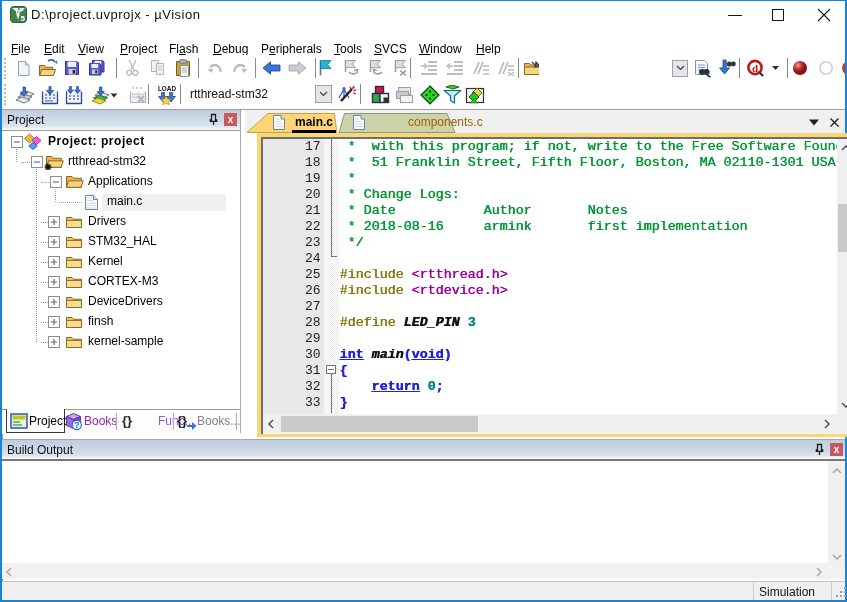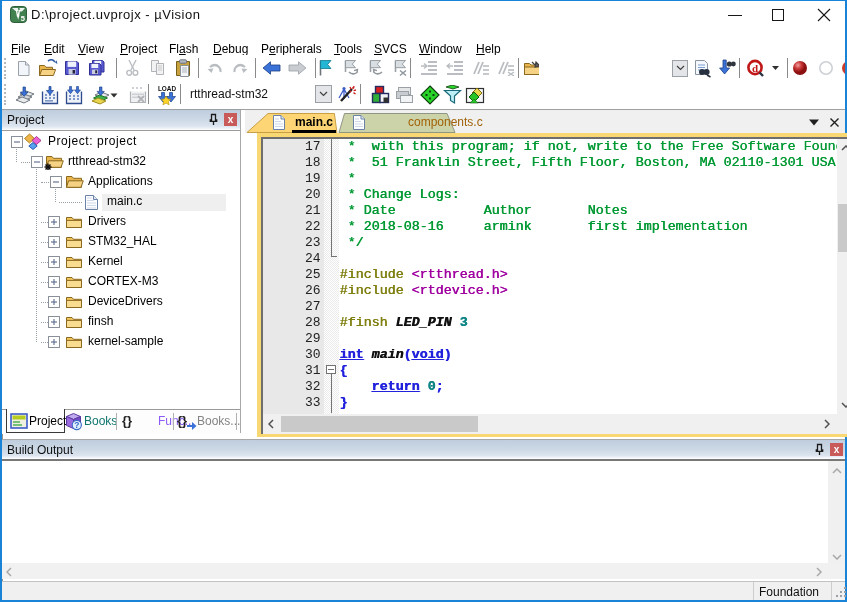--- a/index.html
+++ b/index.html
@@ -438,21 +438,21 @@
 
     <svg class="a" style="left:9px;top:5px;" width="12" height="12" viewBox="0 0 12 12">
       <rect x="0.5" y="0.5" width="11" height="11" fill="#fff" stroke="#8a9098"></rect>
       <line x1="3" y1="6" x2="9" y2="6" stroke="#5a6a8c" stroke-width="1.1"></line>
     </svg>
     <svg class="a" style="left:22px;top:2px;" width="19" height="18" viewBox="0 0 19 18">
       <path d="M5.5 1 L10.5 5.5 L5.5 10 L0.5 5.5 Z" fill="#eeb54a" stroke="#a87c18" stroke-width="0.9"></path>
       <path d="M12.5 3.5 L17 7.5 L12.5 11.5 L8 7.5 Z" fill="#ec62d4" stroke="#a02888" stroke-width="0.9"></path>
       <path d="M9 9.5 L13.2 13 L9 16.5 L4.8 13 Z" fill="#58a0f0" stroke="#2050a8" stroke-width="0.9"></path>
     </svg>
-    <div class="a" style="left:46px;top:3px;letter-spacing:0.55px;">Project: project</div>
+    <div class="a" style="left:46px;top:3px;letter-spacing:0.55px;font-weight:bold;">Project: project</div>
 
     <svg class="a" style="left:29px;top:25px;" width="12" height="12" viewBox="0 0 12 12">
       <rect x="0.5" y="0.5" width="11" height="11" fill="#fff" stroke="#8a9098"></rect>
       <line x1="3" y1="6" x2="9" y2="6" stroke="#5a6a8c" stroke-width="1.1"></line>
     </svg>
     <svg class="a" style="left:42px;top:23px;" width="20" height="16" viewBox="0 0 20 16">
       <path d="M2.5 2.5 h5.5 l1.5 1.8 h8 v9 h-15 Z" fill="#e8b64c" stroke="#8a6820"></path>
       <path d="M4.5 6.8 h14.8 l-2.3 6.5 h-14.5 Z" fill="#f6d384" stroke="#8a6820"></path>
       <g stroke="#101010" stroke-width="1.5">
           <line x1="1.5" y1="10.5" x2="6.5" y2="15.5"></line>
@@ -565,21 +565,21 @@
         </g>
     </svg>
     <div class="a" style="left:27px;top:4px;color:#000;">Project</div>
     <svg class="a" style="left:62px;top:2px;" width="20" height="19" viewBox="0 0 20 19">
       <path d="M2.5 4.5 L9.5 1.5 L16.5 4.5 L9.5 7.5 Z" fill="#c0aaee" stroke="#5a3aa0"></path>
       <path d="M2.5 4.5 L9.5 7.5 V16.5 L2.5 13.5 Z" fill="#9a6ade" stroke="#5a3aa0"></path>
       <path d="M16.5 4.5 L9.5 7.5 V16.5 L16.5 13.5 Z" fill="#7648c8" stroke="#5a3aa0"></path>
       <circle cx="12.8" cy="13" r="4.6" fill="#ddeefc" stroke="#3a6ac8" stroke-width="1.1"></circle>
       <text x="12.8" y="16.4" font-size="8.5" font-weight="bold" fill="#3a6ac8" text-anchor="middle" font-family="Liberation Sans">?</text>
     </svg>
-    <div class="a" style="left:82px;top:4px;color:#0f766e;">Books</div>
+    <div class="a" style="left:82px;top:4px;color:#a21caf;">Books</div>
     <div class="a" style="left:114px;top:3px;width:1px;height:17px;background:#b0b0b0;"></div>
     <div class="a" style="left:120px;top:3px;color:#202020;font-weight:bold;font-size:13px;">{}</div>
     <div class="a" style="left:134px;top:4px;color:#8b5cf6;margin-left:22px;">Func...</div>
     <div class="a" style="left:171px;top:3px;width:1px;height:17px;background:#b0b0b0;"></div>
     <div class="a" style="left:175px;top:3px;color:#202020;font-weight:bold;font-size:13px;">{}</div>
     <svg class="a" style="left:185px;top:12px;" width="10" height="8" viewBox="0 0 10 8">
         <path d="M0 3 h5 v-3 l4.5 4 l-4.5 4 v-3 h-5 Z" fill="#3b72d8"></path>
       </svg>
     <div class="a" style="left:195px;top:4px;color:#848484;">Books...</div>
     <div class="a" style="left:234px;top:3px;width:1px;height:17px;background:#b0b0b0;"></div>
@@ -658,21 +658,21 @@
  *  51 Franklin Street, Fifth Floor, Boston, MA 02110-1301 USA
  *
  * Change Logs:
  * Date           Author       Notes
  * 2018-08-16     armink       first implementation
  */</span>
 
 <span class="dir">#include</span> <span class="hdr">&lt;rtthread.h&gt;</span>
 <span class="dir">#include</span> <span class="hdr">&lt;rtdevice.h&gt;</span>
 
-<span class="dir">#finsh</span> <span class="idb">LED_PIN</span> <span class="num">3</span>
+<span class="dir">#define</span> <span class="idb">LED_PIN</span> <span class="num">3</span>
 
 <span class="kw">int</span> <span class="idb">main</span><span class="pn">(</span><span class="kw">void</span><span class="pn">)</span>
 <span class="pn">{</span>
     <span class="kw">return</span> <span class="num">0</span><span class="pn">;</span>
 <span class="pn">}</span></pre>
     </div>
 
     <div class="a" style="left:579.5px;top:6px;width:17.5px;height:274.5px;background:#f0f0f0;">
       <svg class="a" style="left:4px;top:6px;" width="10" height="6" viewBox="0 0 10 6">
           <path d="M1 5 L5 1 L9 5" fill="none" stroke="#505050" stroke-width="1.5"></path>
@@ -734,21 +734,21 @@
     <svg class="a" style="left:814px;top:4px;" width="6" height="10" viewBox="0 0 6 10">
         <path d="M1 1 L5 5 L1 9" fill="none" stroke="#a8a8a8" stroke-width="1.5"></path>
       </svg>
   </div>
   <div class="a" style="left:826px;top:124px;width:17px;height:16px;background:#f1f1f1;"></div>
 </div>
 
 <div class="a" id="statusbar" style="left:2px;top:581px;width:843px;height:18px;background:#f0f0f0;border-top:1px solid #c3c3c3;">
   <div class="a" style="left:751px;top:0;width:1px;height:18px;background:#cdcdcd;"></div>
   <div class="a" style="left:829px;top:0;width:1px;height:18px;background:#cdcdcd;"></div>
-  <div class="a" style="left:757px;top:3px;color:#101010;">Foundation</div>
+  <div class="a" style="left:757px;top:3px;color:#101010;">Simulation</div>
   <svg class="a" style="left:833px;top:4px;" width="12" height="12" viewBox="0 0 12 12">
     <g fill="#9aa0a6">
       <rect x="9" y="9" width="2" height="2"></rect>
         <rect x="9" y="5" width="2" height="2"></rect>
         <rect x="9" y="1" width="2" height="2"></rect>
       <rect x="5" y="9" width="2" height="2"></rect>
         <rect x="5" y="5" width="2" height="2"></rect>
       <rect x="1" y="9" width="2" height="2"></rect>
     </g>
   </svg>

